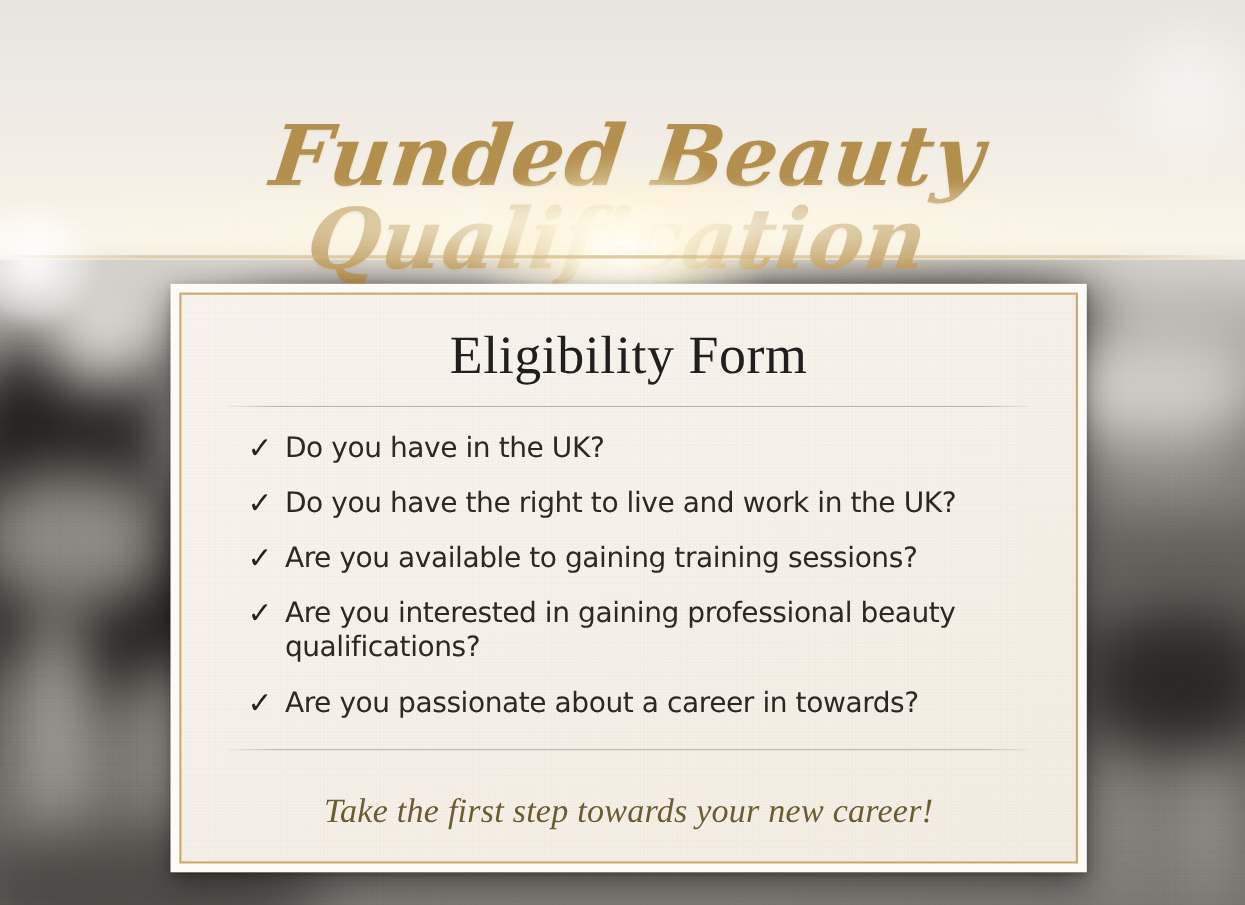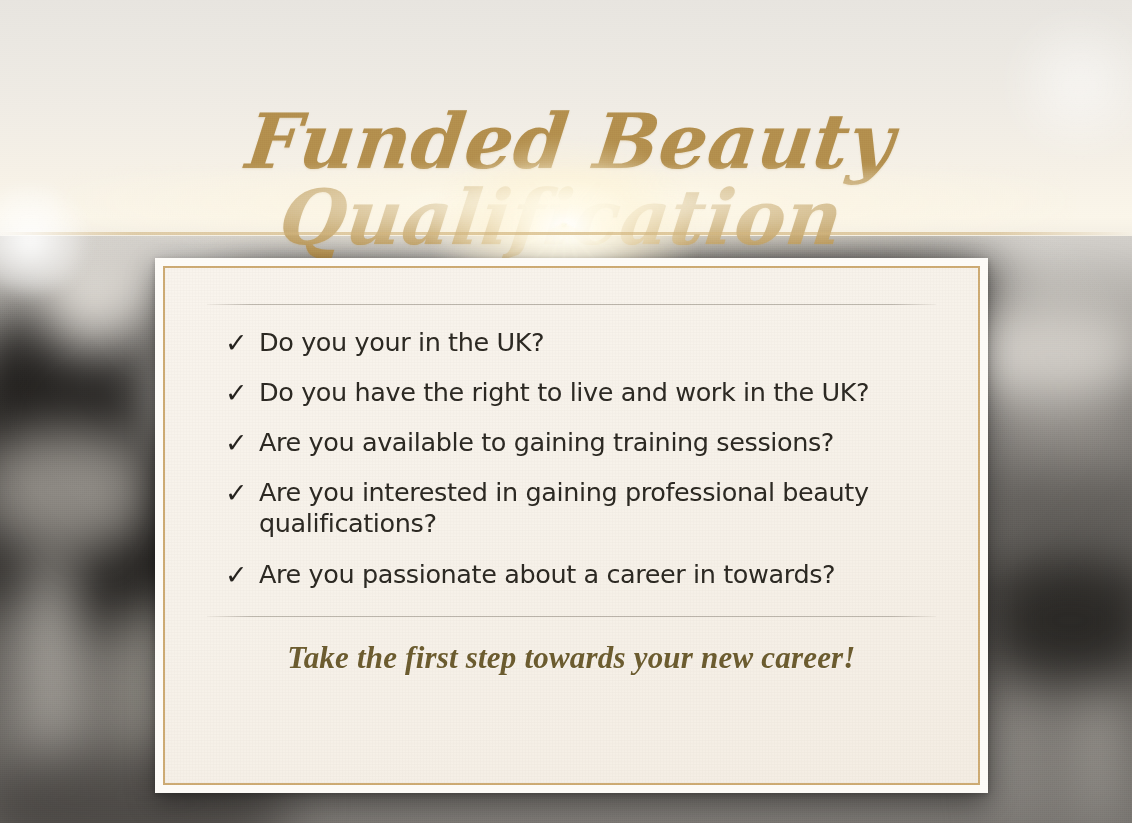--- a/index.html
+++ b/index.html
@@ -240,25 +240,25 @@
     line-height: 1.15;
     color: #221f1b;
     font-weight: bold;
   }
   .check-text { flex: 1 1 auto; }
 
   .tagline {
     text-align: center;
     font-family: "Liberation Serif", serif;
     font-style: italic;
-    font-weight: bold;
+    font-weight: normal;
     font-size: 31px;
     color: #6a5a2c;
     letter-spacing: 0.2px;
-    margin-top: 23px;
+    margin-top: 37px;
     text-shadow: 0 1px 1px rgba(255,255,255,0.5);
   }
 </style>
 </head>
 <body>
 
 <div id="poster">
 
   <div class="bg-base"></div>
   <div class="bg-blobs">
@@ -295,27 +295,28 @@
   <div class="ray" style="transform:rotate(-20deg);"></div>
   <div class="ray" style="transform:rotate(0deg);"></div>
   <div class="ray" style="transform:rotate(20deg);"></div>
   <div class="ray" style="transform:rotate(40deg);"></div>
   <div class="ray" style="transform:rotate(62deg);"></div>
   <div class="banner-underline"></div>
 
   <div class="card">
     <div class="card-inner">
 
+      <div class="card-title">Eligibility Form</div>
 
       <div class="divider"></div>
 
       <ul class="checklist">
         <li class="check-item">
           <span class="check-icon">✓</span>
-          <span class="check-text">Do you your in the UK?</span>
+          <span class="check-text">Do you have in the UK?</span>
         </li>
         <li class="check-item">
           <span class="check-icon">✓</span>
           <span class="check-text">Do you have the right to live and work in the UK?</span>
         </li>
         <li class="check-item">
           <span class="check-icon">✓</span>
           <span class="check-text">Are you available to gaining training sessions?</span>
         </li>
         <li class="check-item">

